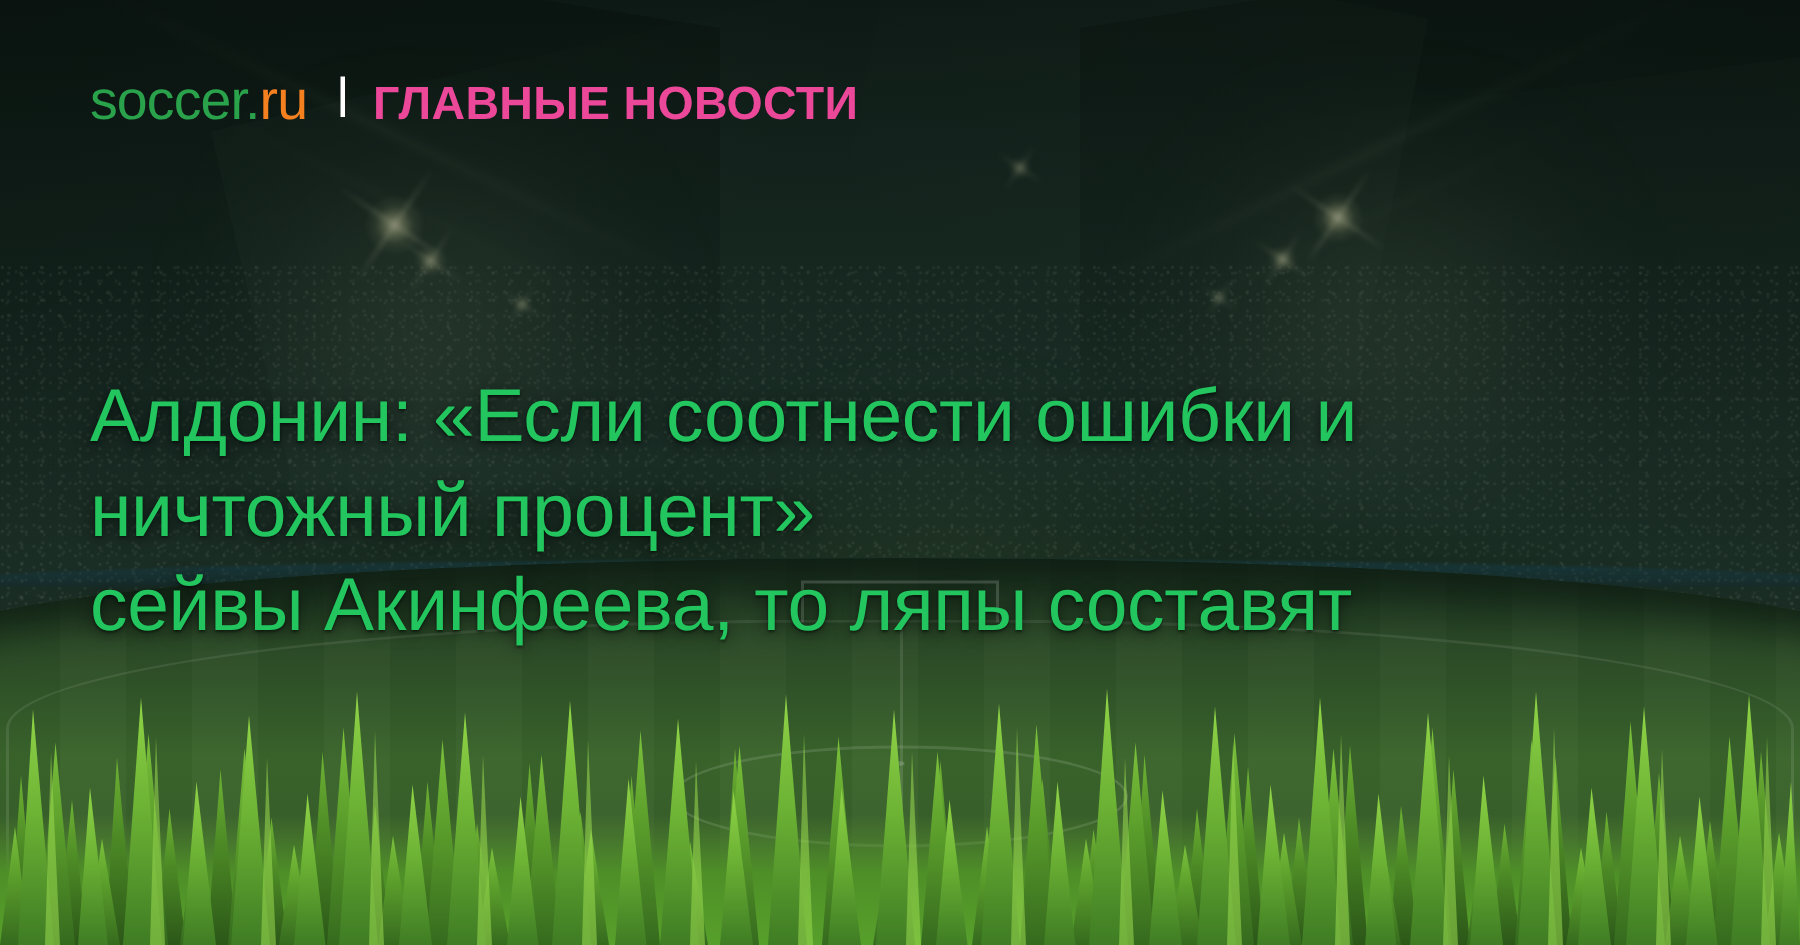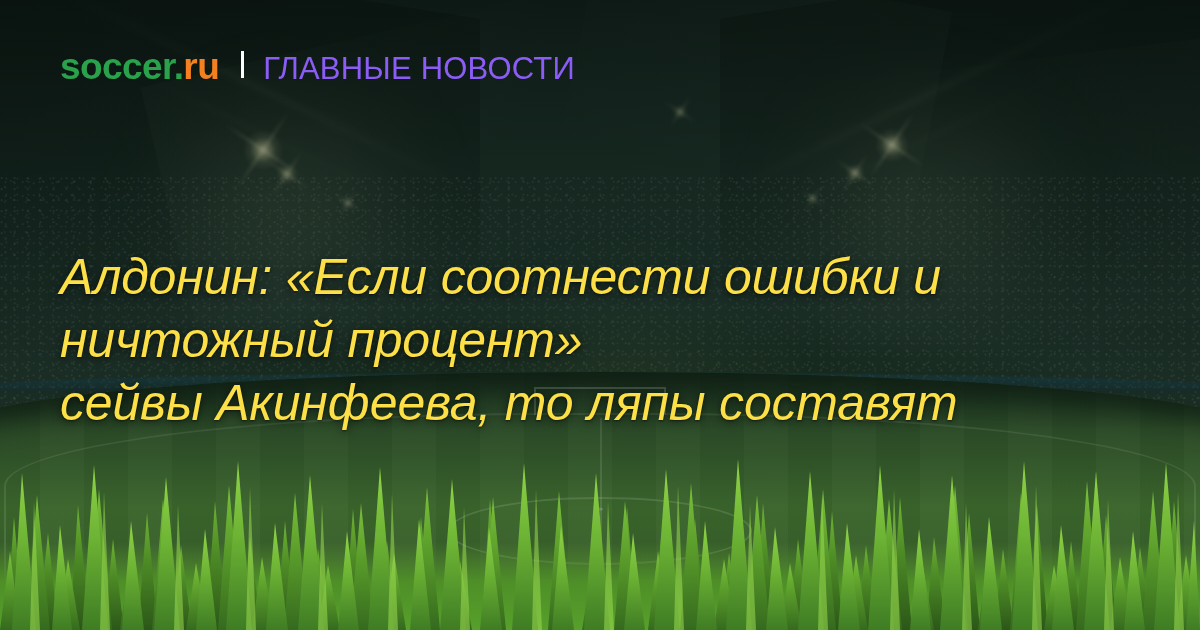--- a/index.html
+++ b/index.html
@@ -248,59 +248,58 @@
     position: absolute;
     left: 60px;
     top: 48px;
     display: flex;
     align-items: baseline;
     gap: 0;
     white-space: nowrap;
   }
   .logo {
     font-size: 37px;
-    font-weight: 700;
+    font-weight: 400;
     letter-spacing: -.6px;
     line-height: 1;
   }
   .logo-soccer { color: #2aa14b; }
   .logo-dot    { color: #2aa14b; }
   .logo-ru     { color: #f5801f; }
 
   .divider {
     display: inline-block;
     width: 3px;
     height: 27px;
     background: #ffffff;
     margin: 0 19px 0 22px;
     position: relative;
     top: -1px;
     flex: none;
   }
   .kicker {
-    color: #8b5cf6;
+    color: #ec4899;
     font-size: 31px;
-    font-weight: 400;
+    font-weight: 700;
     letter-spacing: .2px;
     line-height: 1;
   }
 
   
   .headline {
     position: absolute;
     left: 60px;
     top: 212px;
     width: 1085px;
-    color: #fde047;
+    color: #22c55e;
     font-size: 50px;
     font-weight: 400;
     line-height: 63px;
     letter-spacing: -.2px;
     text-shadow: 0 2px 10px rgba(0,0,0,.55), 0 1px 2px rgba(0,0,0,.5);
-    font-style: italic;
   }
   .headline-line { display: block; }
 </style>
 </head>
 <body>
 
 <div class="share-card">
 
   <div class="bg-layer">
     <div class="bg-base"></div>

